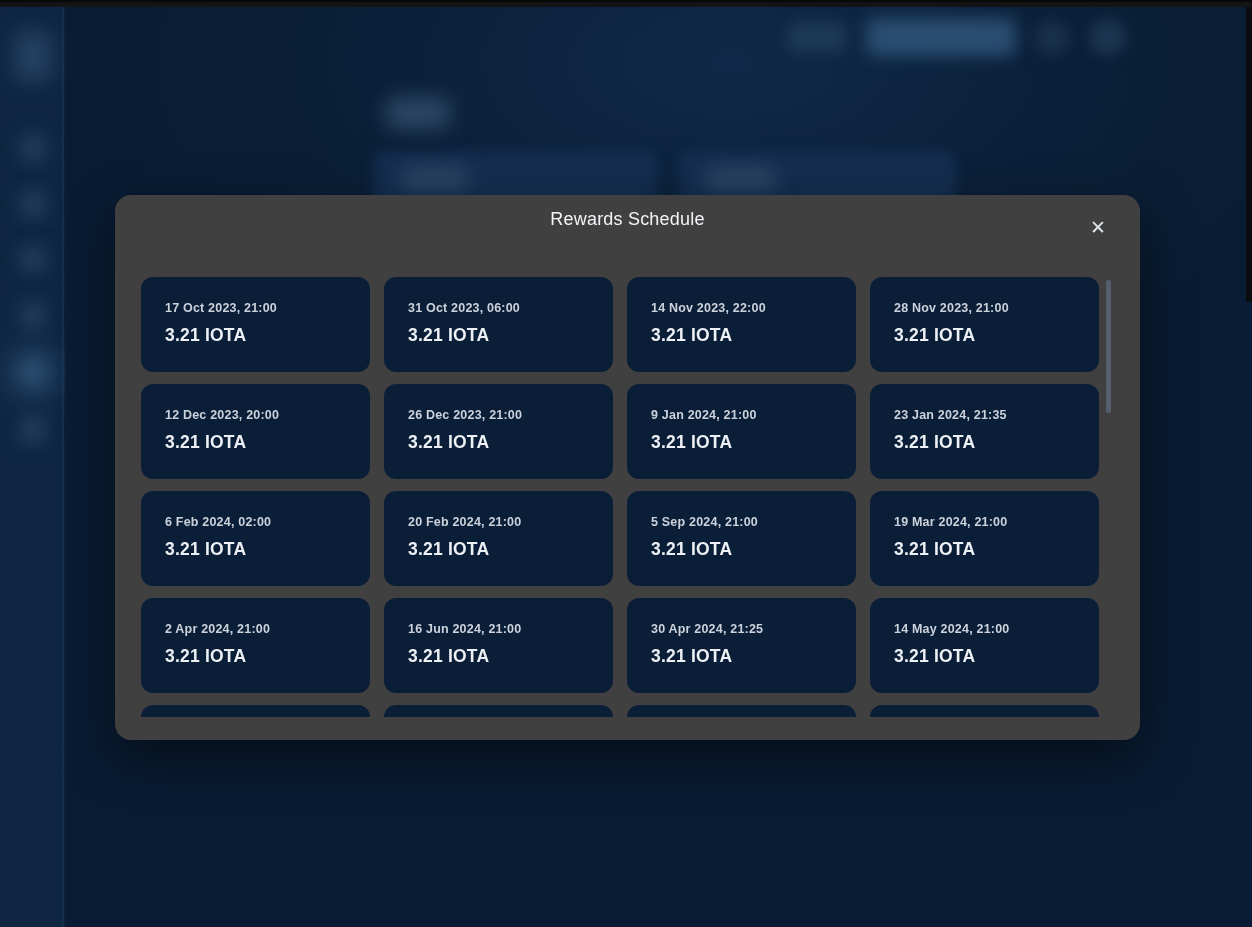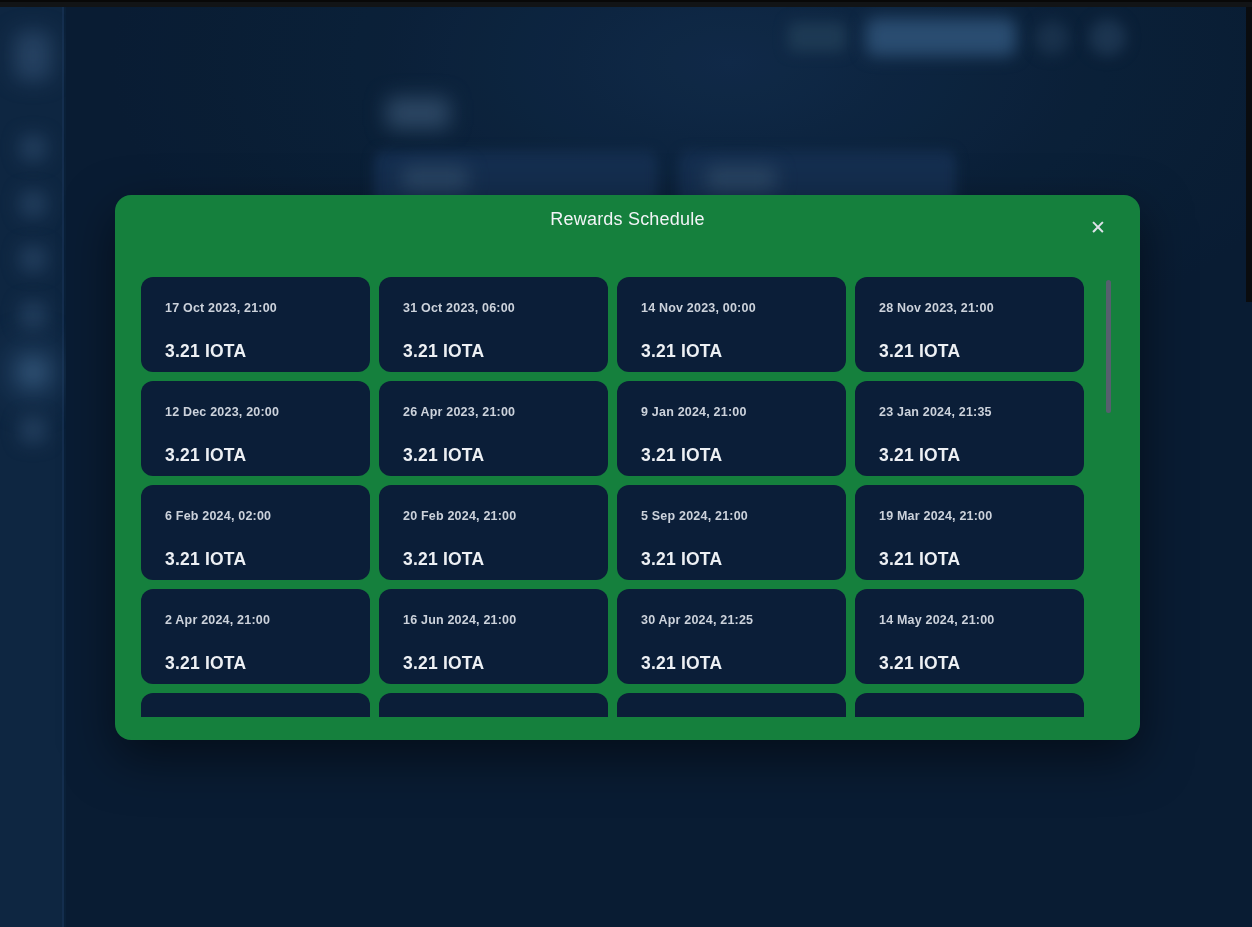--- a/index.html
+++ b/index.html
@@ -34,48 +34,48 @@
   .field-1{left:308px;width:283px;}
   .field-2{left:613px;width:277px;}
   .field-label{top:159px;height:26px;border-radius:5px;background:#33557b;filter:blur(9px);}
   .field-label-1{left:336px;width:66px;}
   .field-label-2{left:640px;width:70px;}
   
   .modal-backdrop{position:absolute;inset:0;background:rgba(0,0,0,0.2);}
   
   .modal{
     position:absolute;left:115px;top:195px;width:1025px;height:545px;
-    background:#15803d;border-radius:16px;box-shadow:0 18px 50px rgba(0,0,0,.5);
+    background:#404040;border-radius:16px;box-shadow:0 18px 50px rgba(0,0,0,.5);
   }
   .modal-title{
     position:absolute;top:14px;left:0;right:0;text-align:center;
     color:#f2f4f7;font-size:18px;font-weight:500;letter-spacing:.2px;
   }
   .close-btn{
     position:absolute;left:967px;top:16px;width:32px;height:32px;
     display:flex;align-items:center;justify-content:center;
     background:transparent;border:none;cursor:pointer;padding:0;
   }
   .close-btn span{color:#dfe3ea;font-size:19px;line-height:1;font-weight:400;}
   .modal-body{
     position:absolute;left:26px;top:82px;width:973px;height:440px;overflow:hidden;
   }
   .rewards-grid{
     display:grid;grid-template-columns:repeat(4,229px);
-    column-gap:14px;row-gap:12px;grid-auto-rows:95px;gap:9px;
+    column-gap:14px;row-gap:12px;grid-auto-rows:95px;
   }
   .reward-card{
     background:#0b1e38;border-radius:12px;box-sizing:border-box;
     padding:24px 20px 0 24px;
   }
   .reward-date{
     color:#ccd2db;font-size:12.5px;font-weight:700;letter-spacing:.2px;
   }
   .reward-amount{
-    margin-top:26px;color:#edf0f4;font-size:17.5px;font-weight:700;letter-spacing:.2px;
+    margin-top:10px;color:#edf0f4;font-size:17.5px;font-weight:700;letter-spacing:.2px;
   }
   .scroll-thumb{
     position:absolute;right:29px;top:85px;width:5px;height:133px;
     border-radius:3px;background:#565f6e;
   }
 </style>
 </head>
 <body>
 
 <div class="app-bg">
@@ -114,33 +114,33 @@
     <div class="rewards-grid">
         <div class="reward-card">
           <div class="reward-date">17 Oct 2023, 21:00</div>
           <div class="reward-amount">3.21 IOTA</div>
         </div>
         <div class="reward-card">
           <div class="reward-date">31 Oct 2023, 06:00</div>
           <div class="reward-amount">3.21 IOTA</div>
         </div>
         <div class="reward-card">
-          <div class="reward-date">14 Nov 2023, 00:00</div>
+          <div class="reward-date">14 Nov 2023, 22:00</div>
           <div class="reward-amount">3.21 IOTA</div>
         </div>
         <div class="reward-card">
           <div class="reward-date">28 Nov 2023, 21:00</div>
           <div class="reward-amount">3.21 IOTA</div>
         </div>
         <div class="reward-card">
           <div class="reward-date">12 Dec 2023, 20:00</div>
           <div class="reward-amount">3.21 IOTA</div>
         </div>
         <div class="reward-card">
-          <div class="reward-date">26 Apr 2023, 21:00</div>
+          <div class="reward-date">26 Dec 2023, 21:00</div>
           <div class="reward-amount">3.21 IOTA</div>
         </div>
         <div class="reward-card">
           <div class="reward-date">9 Jan 2024, 21:00</div>
           <div class="reward-amount">3.21 IOTA</div>
         </div>
         <div class="reward-card">
           <div class="reward-date">23 Jan 2024, 21:35</div>
           <div class="reward-amount">3.21 IOTA</div>
         </div>

